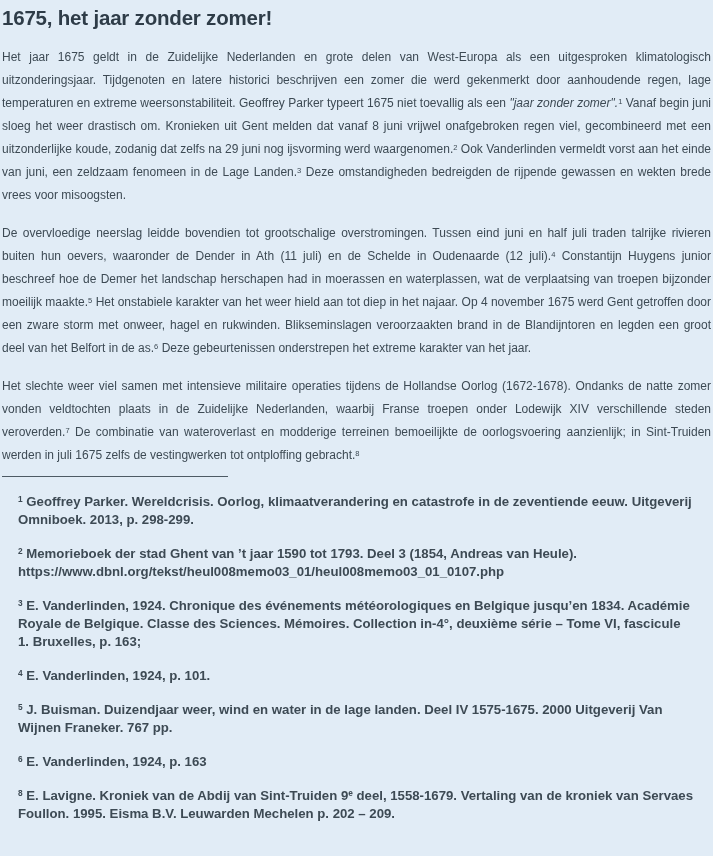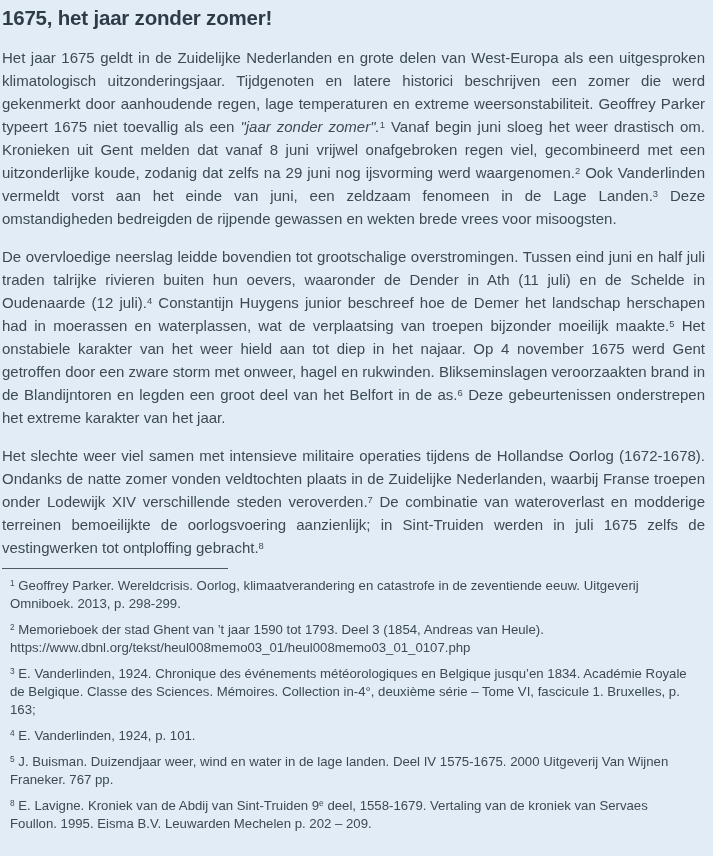--- a/index.html
+++ b/index.html
@@ -10,43 +10,44 @@
   }
   *{box-sizing:border-box;}
   html,body{margin:0;padding:0;}
   body{
     width:713px;height:856px;overflow:hidden;
     background:var(--bg);
     font-family:"Liberation Sans","DejaVu Sans",sans-serif;
     color:var(--text);
     -webkit-font-smoothing:antialiased;
   }
-  .page{padding:5px 8px 0 2px;}
+  .page{padding:5px 2px 0 2px;}
   h1.title{
     font-size:20.5px;line-height:26px;margin:0 0 15px 0;
     font-weight:bold;color:var(--title);letter-spacing:-0.2px;
   }
   .body-text p{
-    font-size:15px;line-height:23px;margin:0 0 15px 0;
+    font-size:12px;line-height:23px;margin:0 0 15px 0;
     text-align:justify;color:var(--text);
   }
   .body-text p:last-child{margin-bottom:4px;}
   em{font-style:italic;}
   sup{
     font-size:0.63em;line-height:0;vertical-align:baseline;
     position:relative;top:-0.45em;
   }
   .separator{
     width:226px;height:0;border-top:1px solid var(--sep);
     margin:9px 0 5px 0;
   }
   .footnotes p{
-    font-size:13.2px;line-height:18px;margin:8px;
+    font-size:13.2px;line-height:18px;margin:16px;
     text-align:left;color:var(--text);
     word-wrap:break-word;
+    font-weight:bold;
   }
 </style>
 </head>
 <body>
 
 <main class="page">
   <h1 class="title">1675, het jaar zonder zomer!</h1>
 
   <section class="body-text" id="paragraphs">
       <p><span>Het jaar 1675 geldt in de Zuidelijke Nederlanden en grote delen van West-Europa als een uitgesproken klimatologisch uitzonderingsjaar. Tijdgenoten en latere historici beschrijven een zomer die werd gekenmerkt door aanhoudende regen, lage temperaturen en extreme weersonstabiliteit. Geoffrey Parker typeert 1675 niet toevallig als een </span><em>"jaar zonder zomer".</em><sup>1</sup><span> Vanaf begin juni sloeg het weer drastisch om. Kronieken uit Gent melden dat vanaf 8 juni vrijwel onafgebroken regen viel, gecombineerd met een uitzonderlijke koude, zodanig dat zelfs na 29 juni nog ijsvorming werd waargenomen.</span><sup>2</sup><span> Ook Vanderlinden vermeldt vorst aan het einde van juni, een zeldzaam fenomeen in de Lage Landen.</span><sup>3</sup><span> Deze omstandigheden bedreigden de rijpende gewassen en wekten brede vrees voor misoogsten.</span></p>
@@ -55,15 +56,16 @@
     </section>
 
   <div class="separator"></div>
 
   <section class="footnotes" id="footnotes">
       <p><sup>1</sup><span> Geoffrey Parker. Wereldcrisis. Oorlog, klimaatverandering en catastrofe in de zeventiende eeuw. Uitgeverij Omniboek. 2013, p. 298-299.</span></p>
       <p><sup>2</sup><span> Memorieboek der stad Ghent van ’t jaar 1590 tot 1793. Deel 3 (1854, Andreas van Heule). https://www.dbnl.org/tekst/heul008memo03_01/heul008memo03_01_0107.php</span></p>
       <p><sup>3</sup><span> E. Vanderlinden, 1924. Chronique des événements météorologiques en Belgique jusqu’en 1834. Académie Royale de Belgique. Classe des Sciences. Mémoires. Collection in-4°, deuxième série – Tome VI, fascicule 1. Bruxelles, p. 163;</span></p>
       <p><sup>4</sup><span> E. Vanderlinden, 1924, p. 101.</span></p>
       <p><sup>5</sup><span> J. Buisman. Duizendjaar weer, wind en water in de lage landen. Deel IV 1575-1675. 2000 Uitgeverij  Van Wijnen Franeker. 767 pp.</span></p>
+      <p><sup>6</sup><span> E. Vanderlinden, 1924, p. 163</span></p>
       <p><sup>8</sup><span> E. Lavigne. Kroniek van de Abdij van Sint-Truiden 9</span><sup>e</sup><span> deel, 1558-1679. Vertaling van de kroniek van Servaes Foullon. 1995. Eisma B.V. Leuwarden Mechelen p. 202 – 209.</span></p>
     </section>
 </main>
 
 </body></html>

